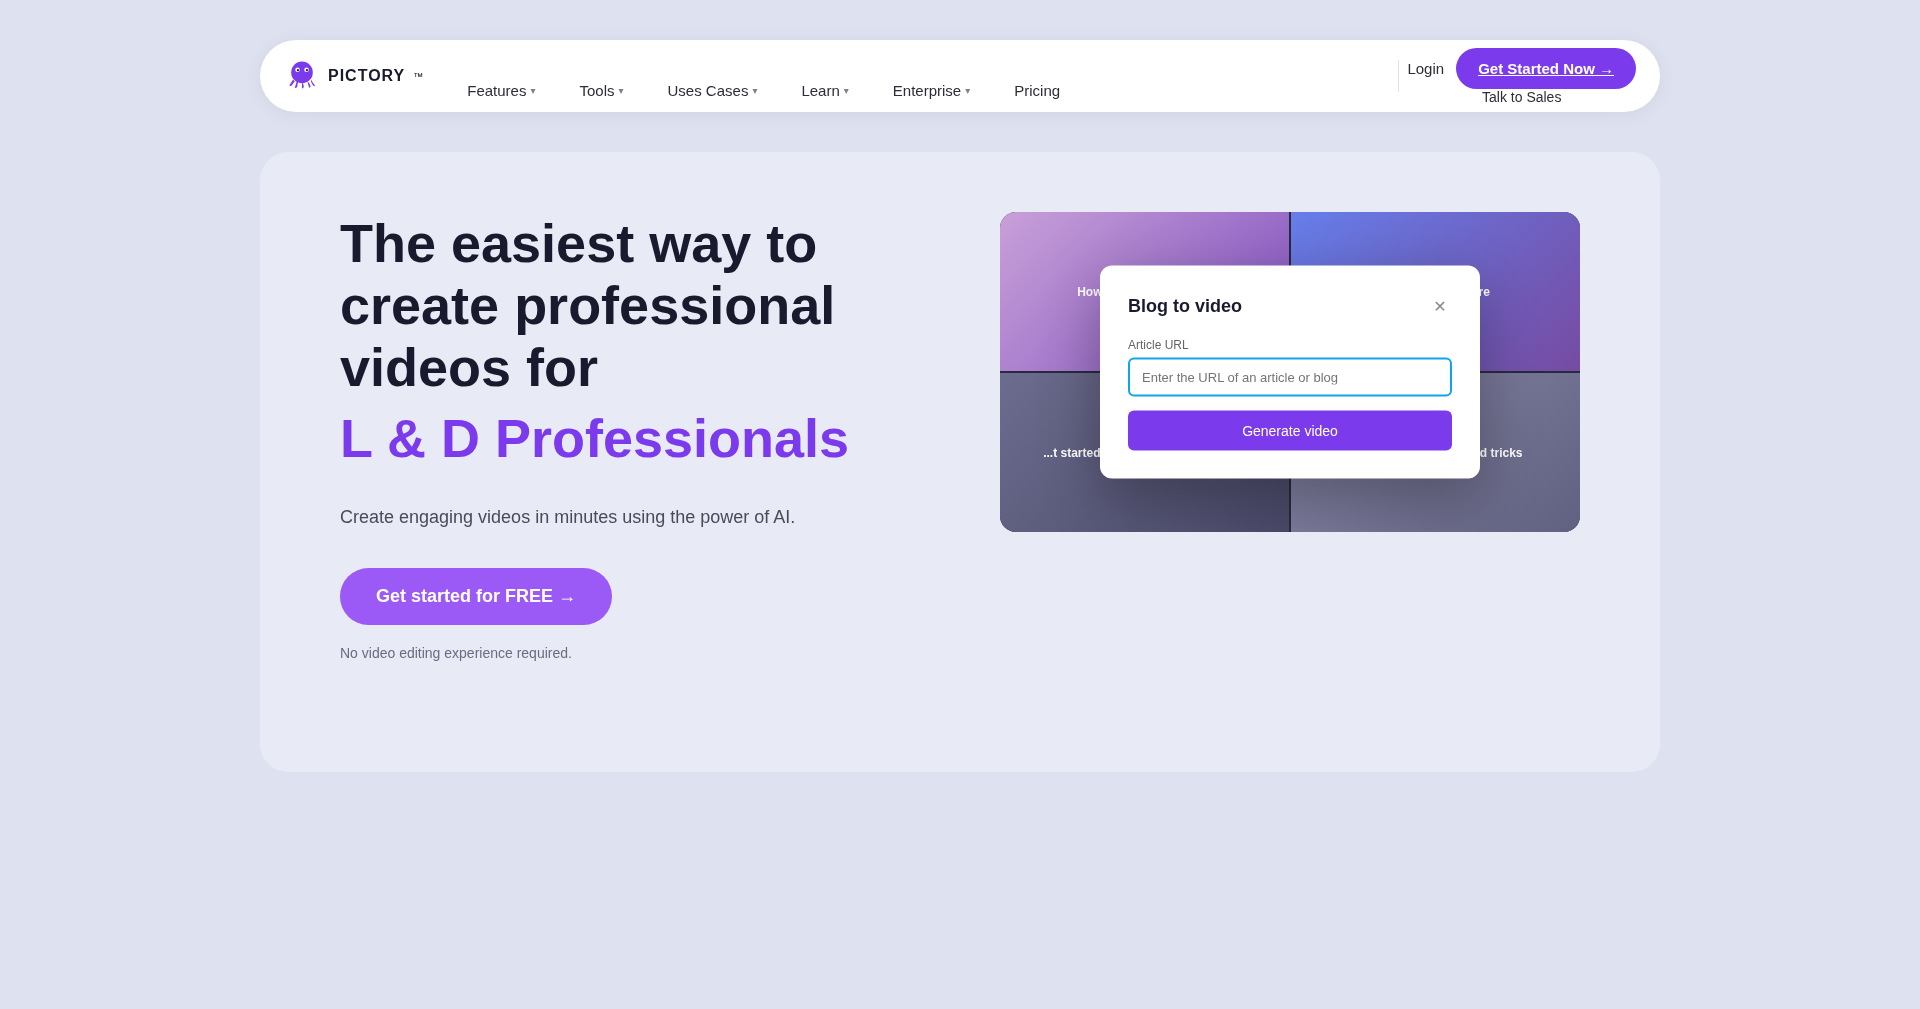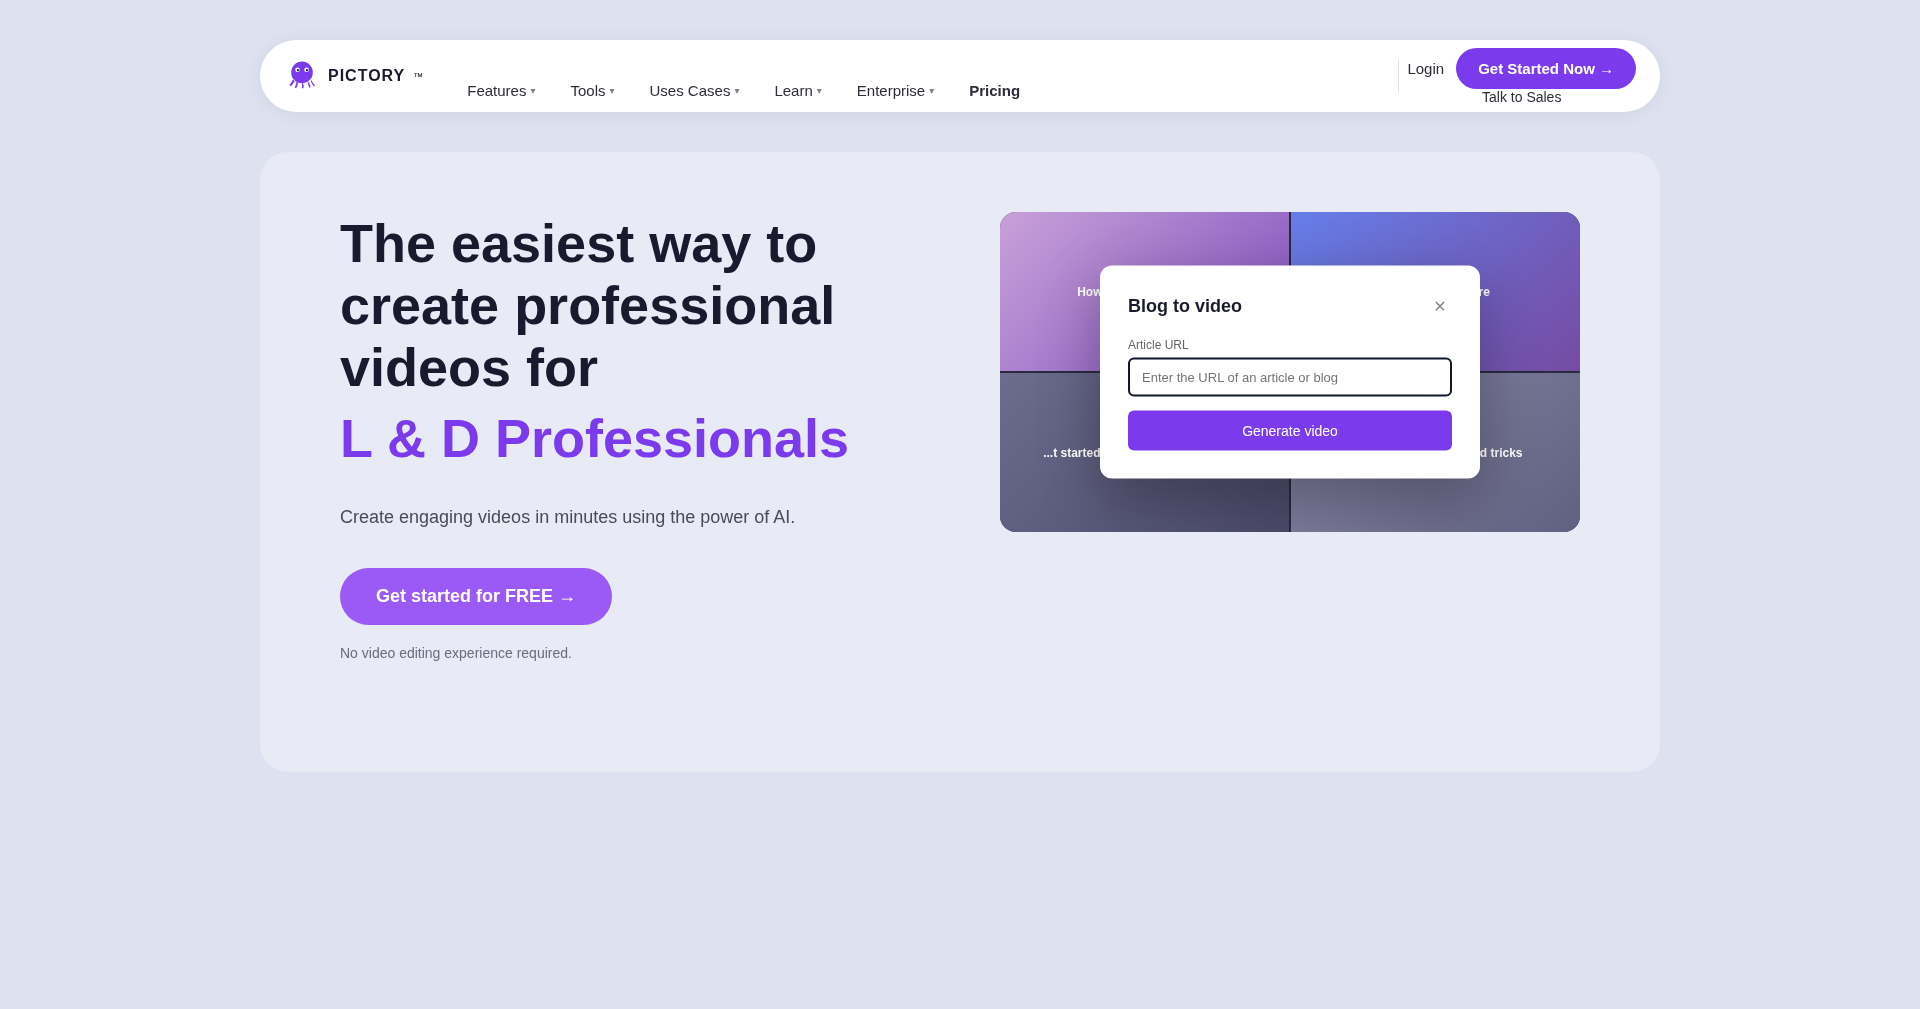--- a/index.html
+++ b/index.html
@@ -55,21 +55,21 @@
 
     .logo-tm {
       font-size: 10px;
       vertical-align: super;
       font-weight: 400;
     }
 
     .nav-links {
       display: flex;
       align-items: flex-end;
-      gap: 11px;
+      gap: 20px;
       flex: 1;
       margin-top: 28px;
     }
 
     .nav-item {
       display: flex;
       align-items: center;
       gap: 4px;
       padding: 8px 12px;
       font-size: 15px;
@@ -82,21 +82,21 @@
 
     .nav-item .chevron {
       font-size: 10px;
       opacity: 0.6;
     }
 
     .nav-pricing {
       padding: 8px 12px;
       font-size: 15px;
       color: #2d2d3a;
-      font-weight: 700;
+      font-weight: 400;
       cursor: pointer;
     }
 
     .nav-divider {
       width: 1px;
       height: 32px;
       background: #e0e0e8;
       margin: 0 8px;
     }
 
@@ -127,20 +127,21 @@
       border: none;
       border-radius: 50px;
       padding: 12px 22px;
       font-size: 15px;
       font-weight: 600;
       cursor: pointer;
       display: flex;
       align-items: center;
       gap: 8px;
       white-space: nowrap;
+      text-decoration: underline;
     }
 
     .talk-to-sales {
       font-size: 14px;
       color: #2d2d3a;
       font-weight: 500;
       cursor: pointer;
       text-align: center;
       white-space: nowrap;
     }
@@ -313,21 +314,21 @@
 
     .modal-label {
       font-size: 12px;
       color: #666;
       margin-bottom: 6px;
       font-weight: 500;
     }
 
     .modal-input {
       width: 100%;
-      border: 2px solid #0f172a;
+      border: 2px solid #0ea5e9;
       border-radius: 6px;
       padding: 10px 12px;
       font-size: 13px;
       color: #aaa;
       outline: none;
       margin-bottom: 14px;
     }
 
     .modal-desc {
       font-size: 12px;

